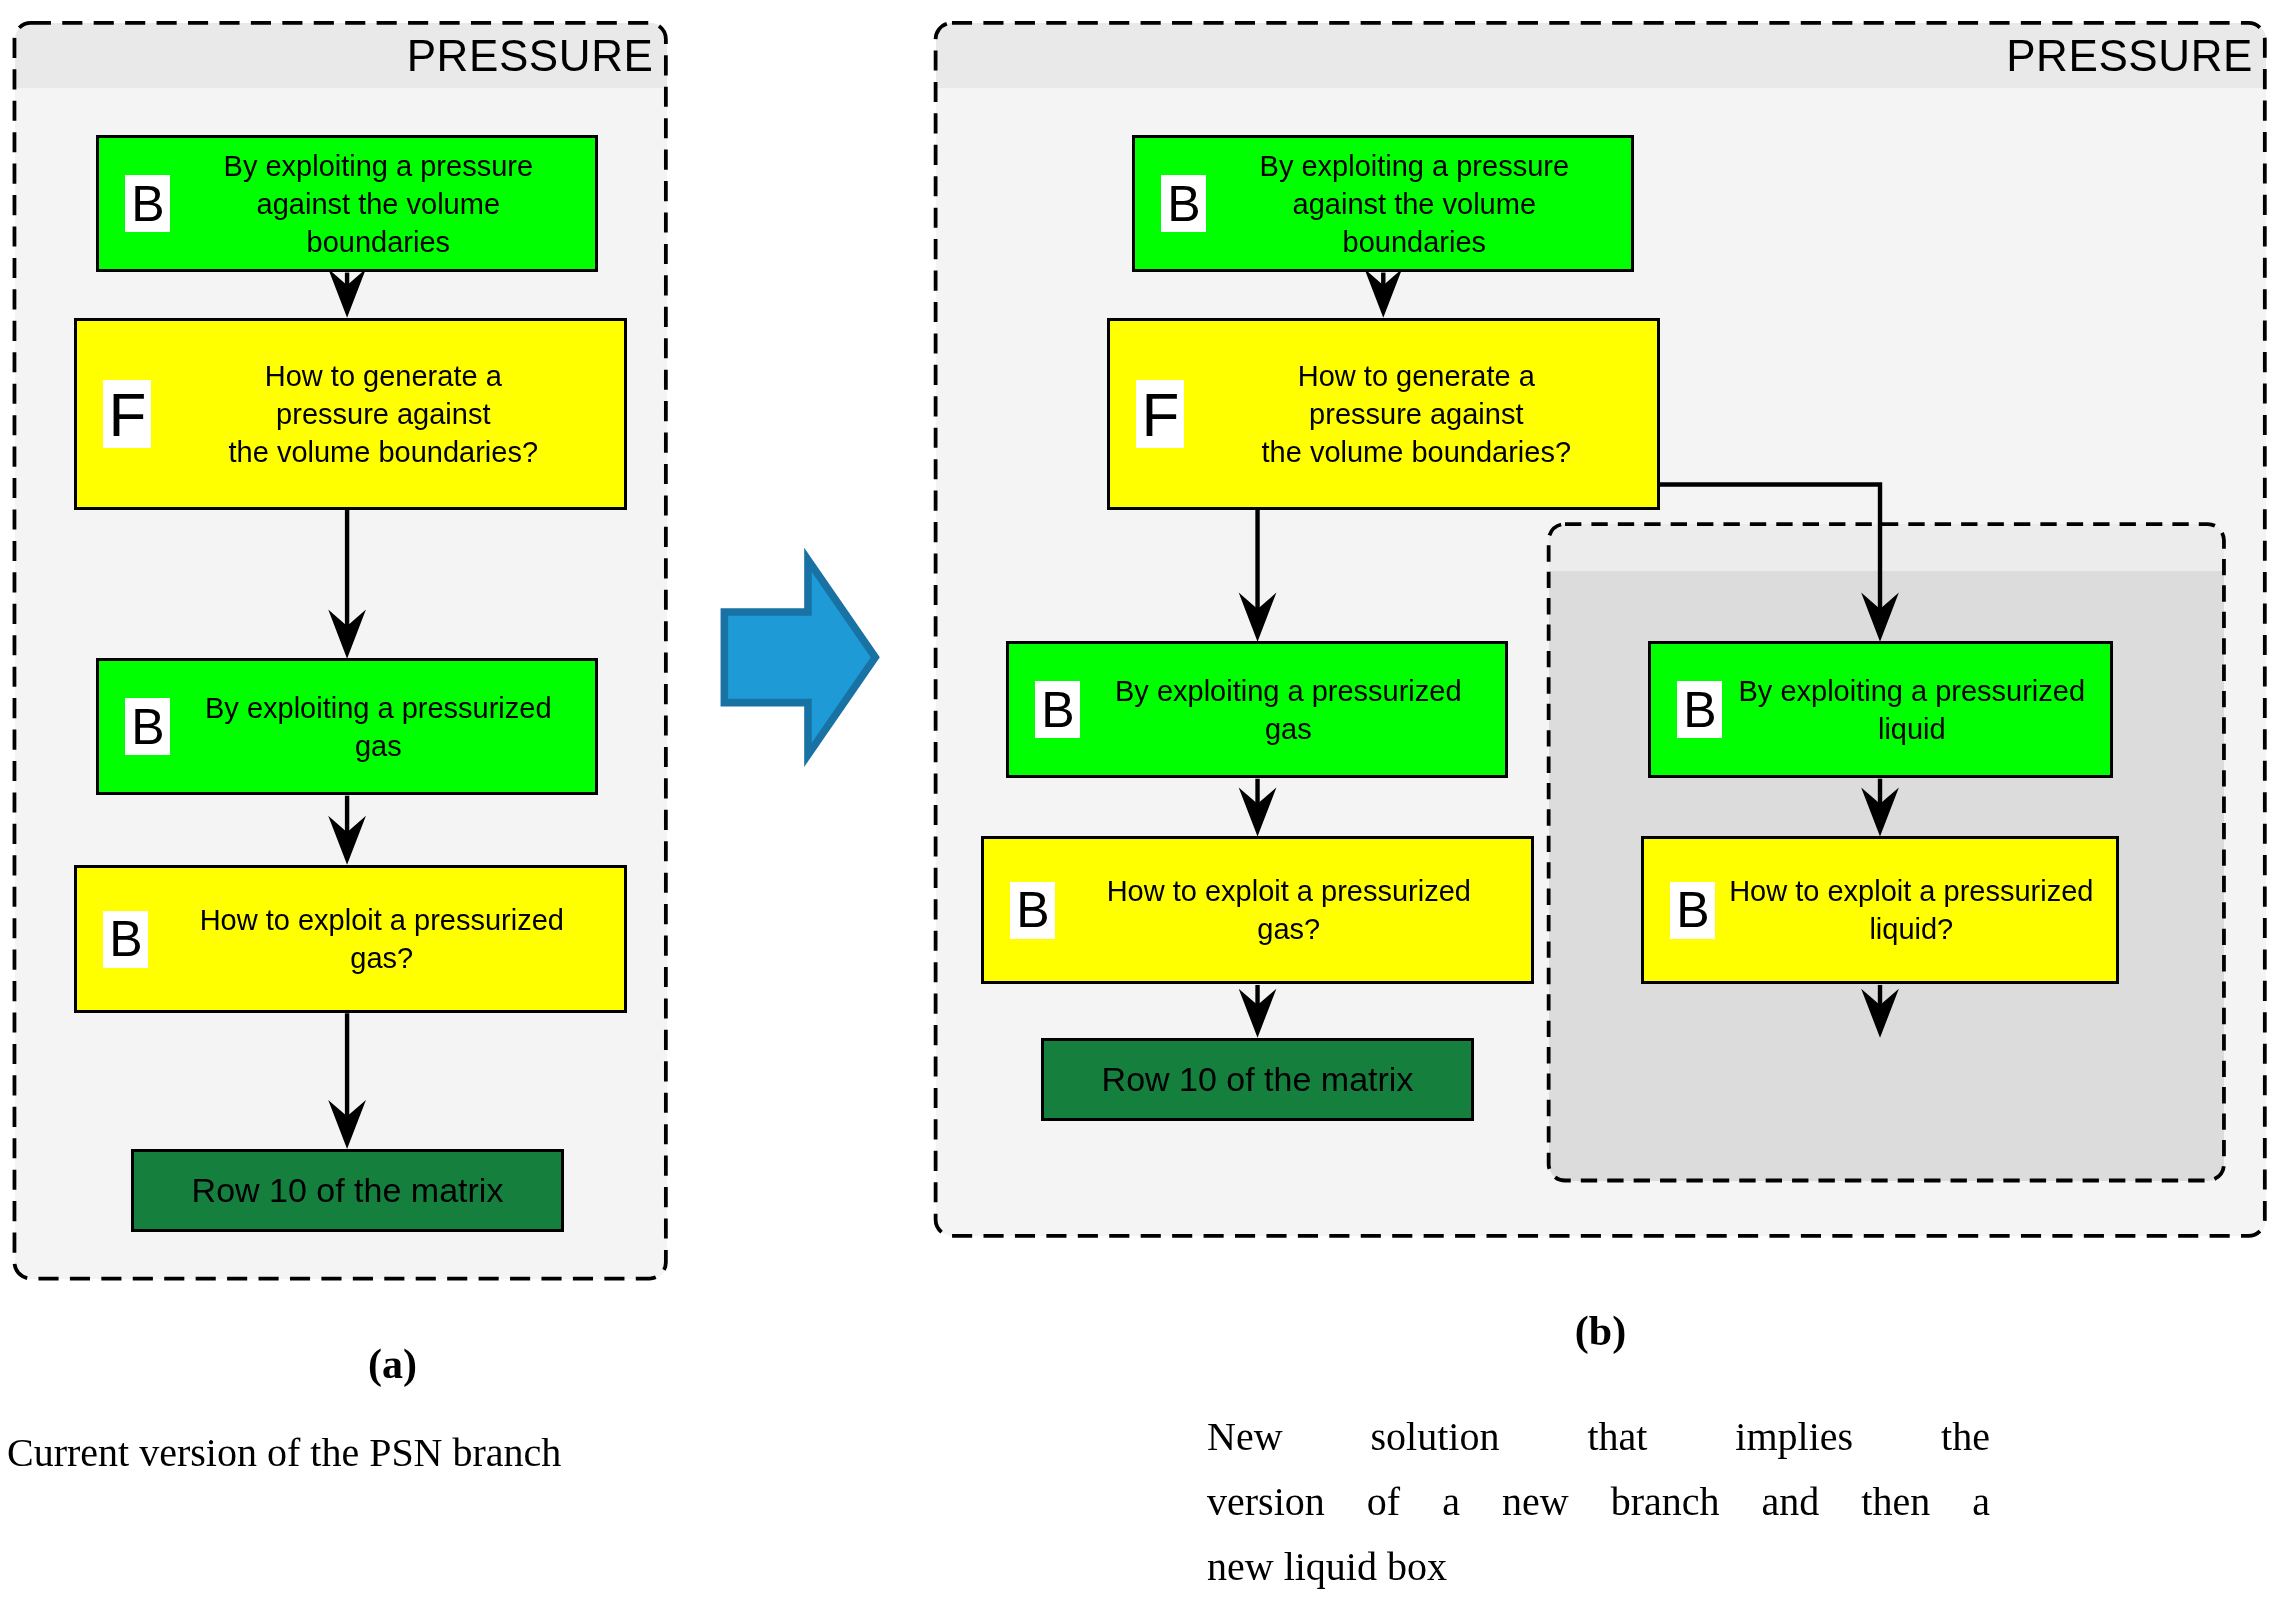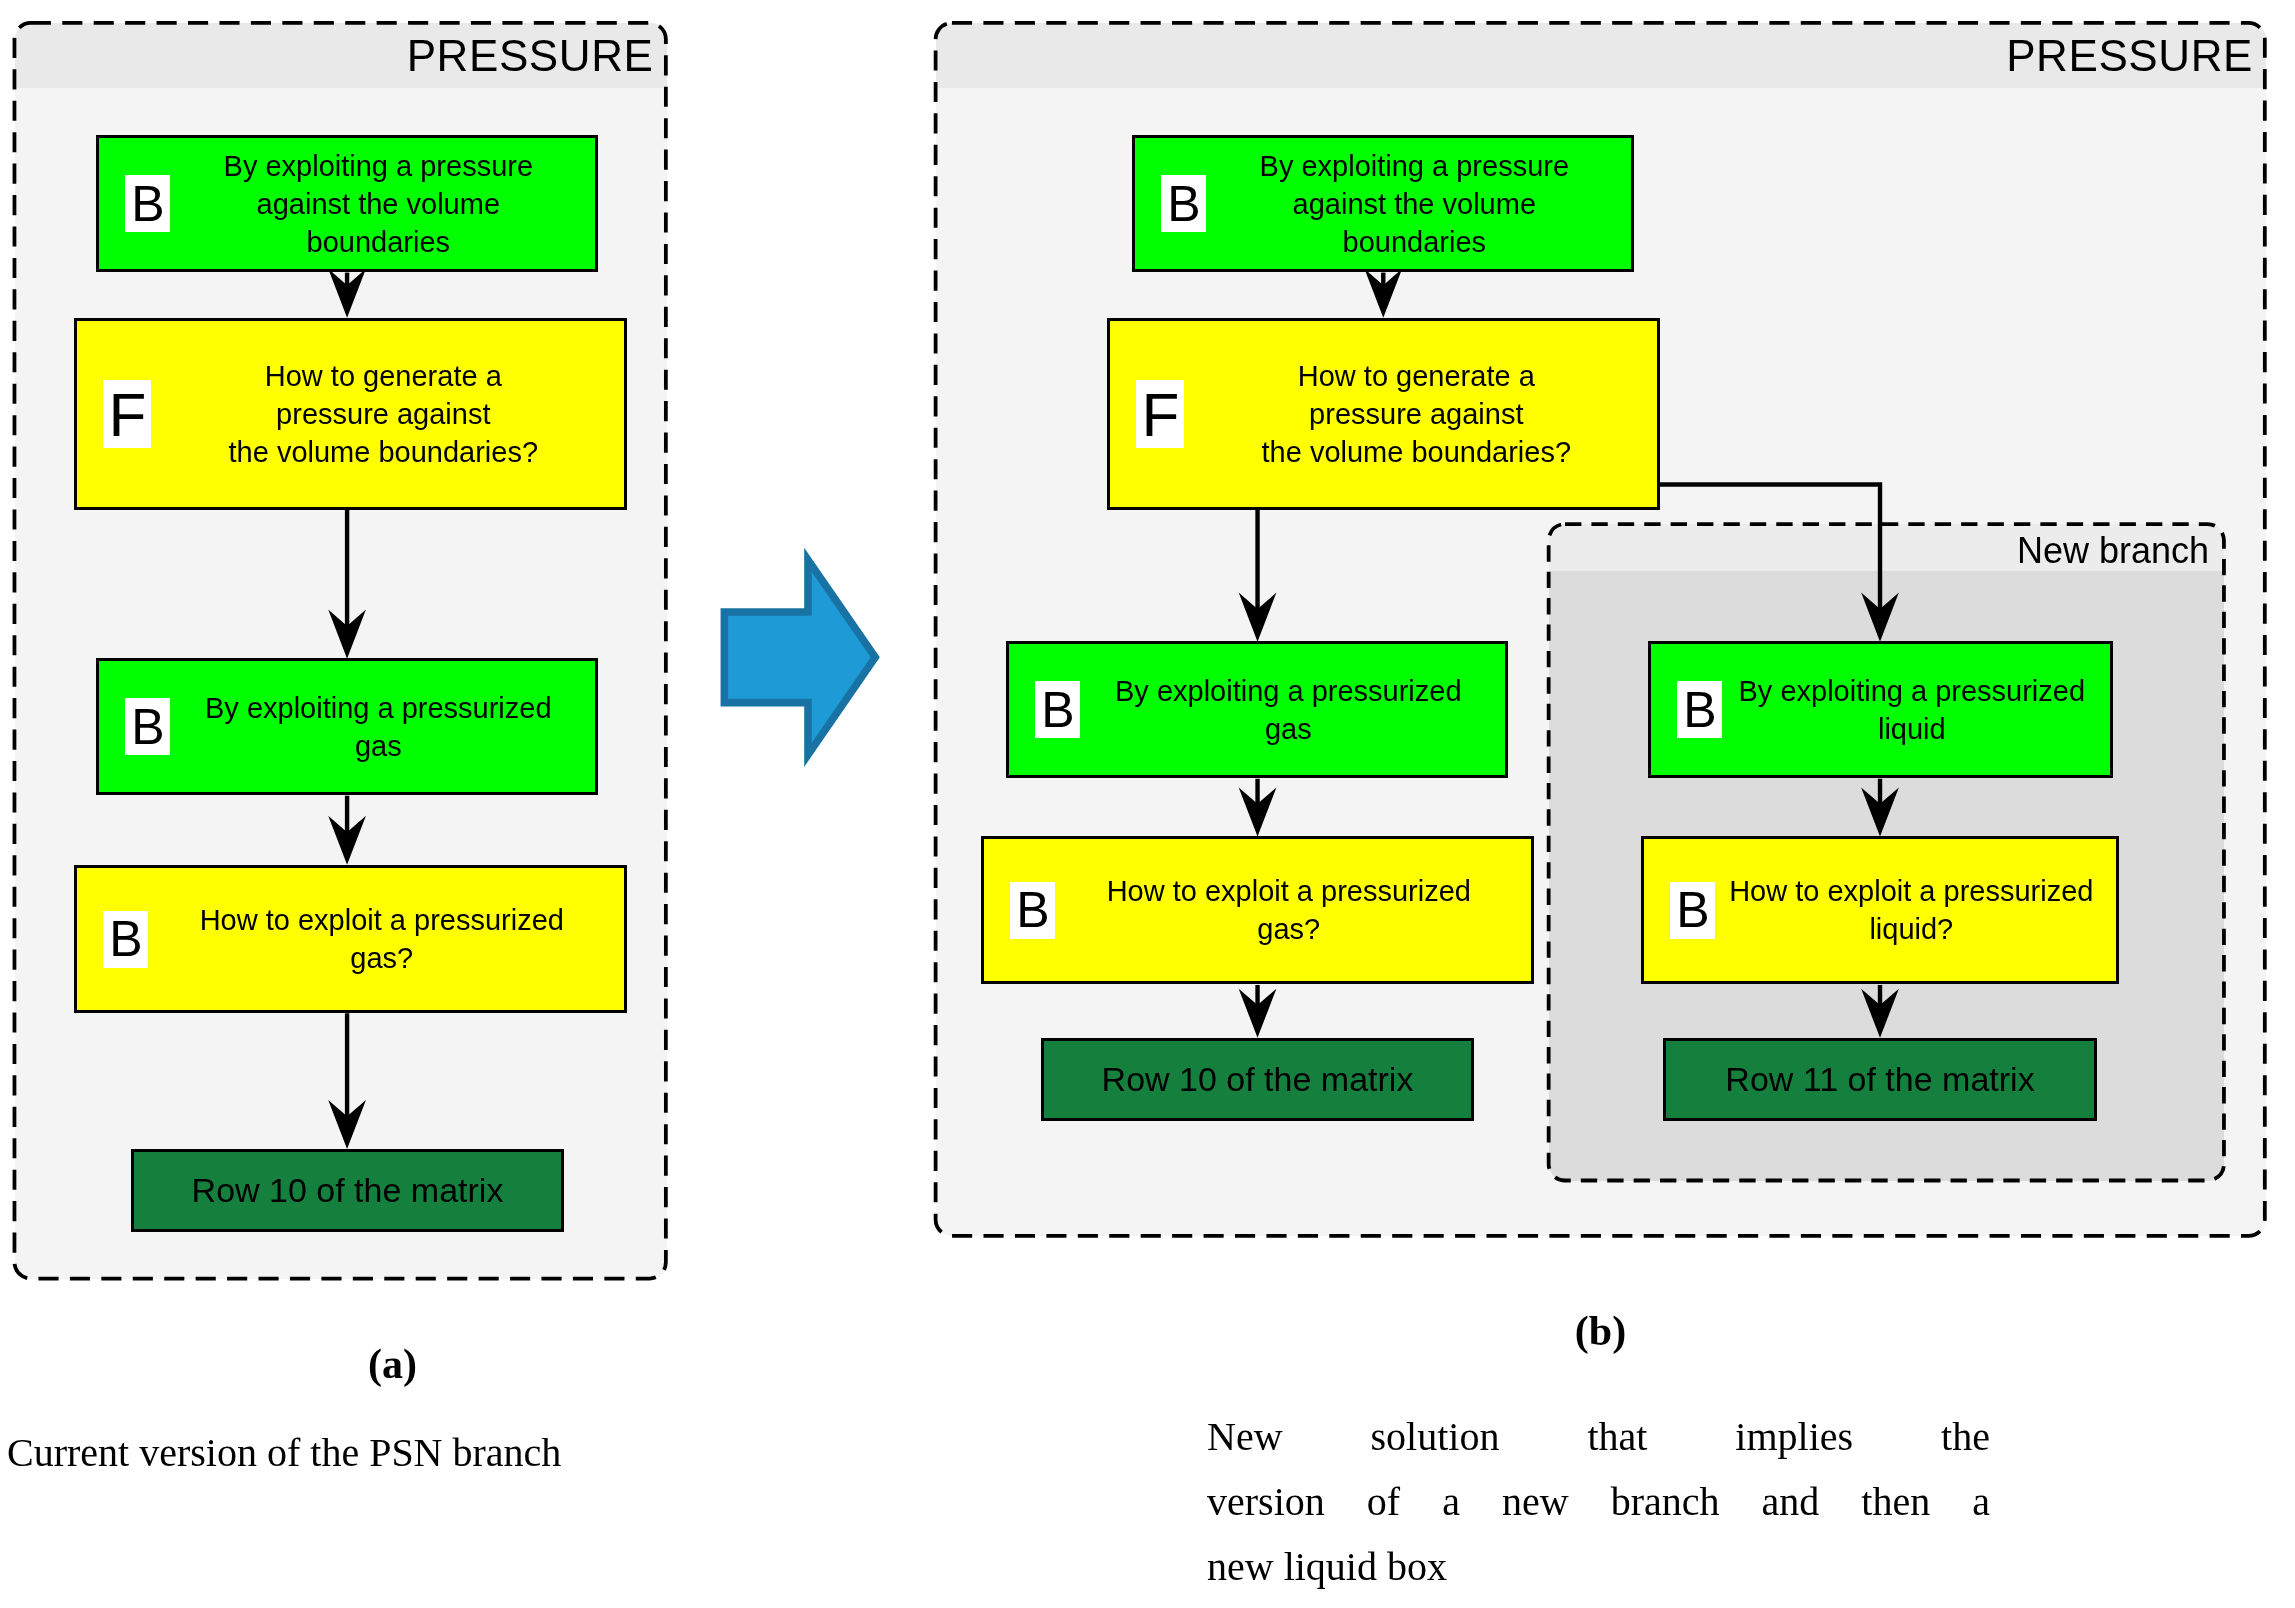--- a/index.html
+++ b/index.html
@@ -88,21 +88,20 @@
       <polygon points="2960,942 2990,1020 3020,942 2990,968"></polygon>
       <polygon points="1970,1252 2000,1330 2030,1252 2000,1278"></polygon>
       <polygon points="1970,1572 2000,1650 2030,1572 2000,1598"></polygon>
       <polygon points="2960,1252 2990,1330 3020,1252 2990,1278"></polygon>
       <polygon points="2960,1572 2990,1650 3020,1572 2990,1598"></polygon>
     </g>
   </svg>
 
   <div class="abs layer3 panel-title" style="left:14.5px;top:22.6px;width:639px;height:65px;">PRESSURE</div>
   <div class="abs layer3 panel-title" style="left:936px;top:22.6px;width:1317px;height:65px;">PRESSURE</div>
-  <div class="abs layer3 nb-title" style="left:1549px;top:526px;width:660px;height:50px;">New branch</div>
 
   <div class="fbox green" style="left:96px;top:135px;width:502px;height:137px;">
     <span class="tag b">B</span>
     <div class="btext">
         <div>By exploiting a pressure</div>
         <div>against the volume</div>
         <div>boundaries</div>
       </div>
   </div>
   <div class="fbox yellow" style="left:74px;top:318px;width:553px;height:192px;">
@@ -170,23 +169,20 @@
         <div>By exploiting a pressurized</div>
         <div>liquid</div>
       </div>
   </div>
   <div class="fbox yellow" style="left:1641px;top:836px;width:478px;height:148px;">
     <span class="tag b">B</span>
     <div class="btext">
         <div>How to exploit a pressurized</div>
         <div>liquid?</div>
       </div>
-  </div>
-  <div class="fbox white" style="left:1663px;top:1038px;width:434px;height:83px;">
-    <div class="rowtext">Row 11 of the matrix</div>
   </div>
 
   <div class="caption-marker" style="left:204px;top:1340px;width:377px;">(a)</div>
   <div class="caption-text" style="left:7px;top:1429px;width:755px;font-size:40px;">Current version of the PSN branch</div>
 
   <div class="caption-marker" style="left:1412px;top:1307px;width:377px;">(b)</div>
   <div class="caption-text cap-lines" style="left:1207px;top:1404px;width:783px;">
     <div class="line just">
         <span>New</span>
         <span>solution</span>

